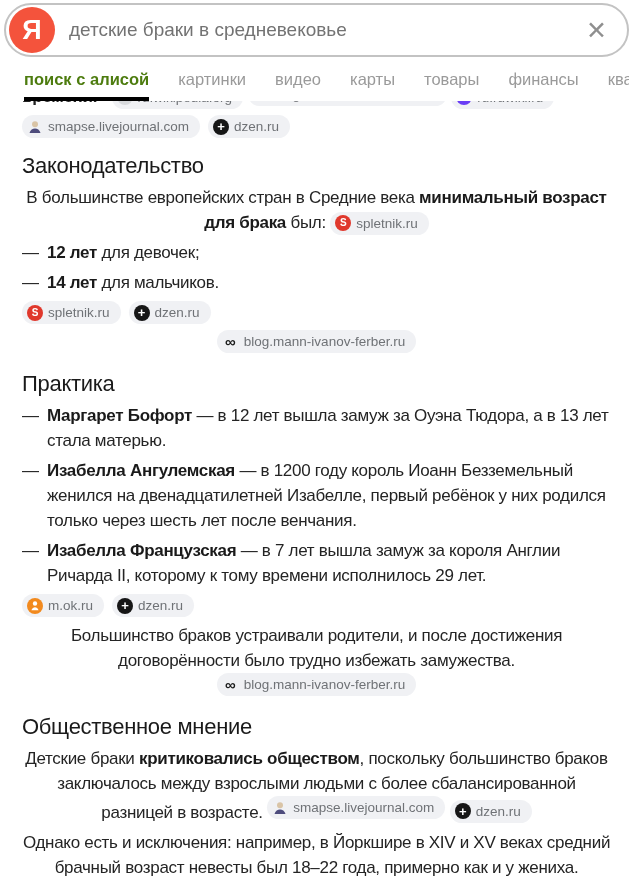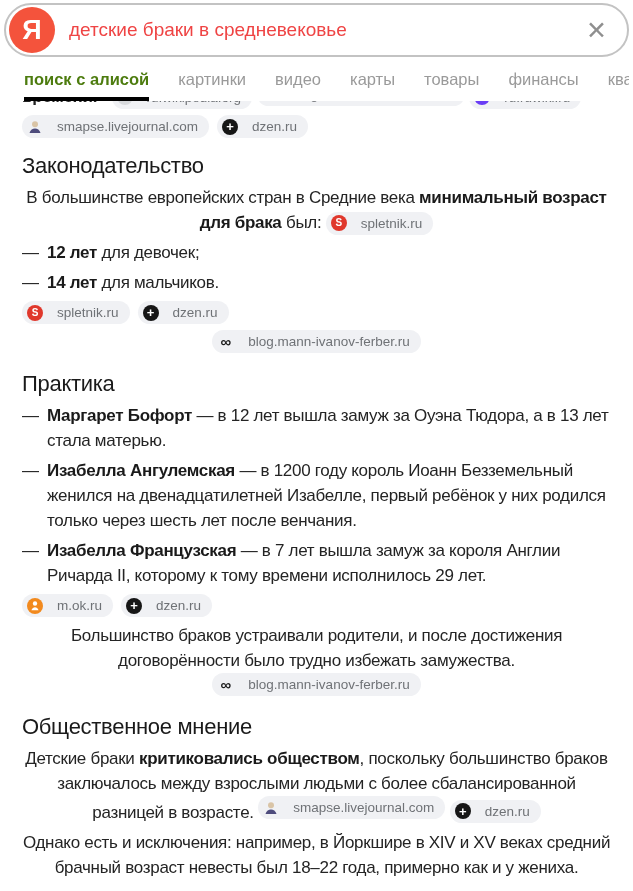--- a/index.html
+++ b/index.html
@@ -12,21 +12,21 @@
   .header { position:relative; z-index:5; background:#fff; padding:3px 4px 0 4px; }
   .searchbar {
     height:54px; border:2px solid #c3c3c3; border-radius:30px;
     display:flex; align-items:center; gap:14px; padding:0 16px 0 3px; background:#fff;
   }
   .logo {
     width:46px; height:46px; border-radius:50%; background:#f4533c; color:#fff;
     display:flex; align-items:center; justify-content:center;
     font-size:27px; font-weight:bold; flex:0 0 46px; cursor:pointer;
   }
-  .query { flex:1; font-size:19px; color:#ef4444; white-space:nowrap; overflow:hidden; }
+  .query { flex:1; font-size:19px; color:#737373; white-space:nowrap; overflow:hidden; }
   .clear { color:#8f8f8f; font-size:25px; line-height:1; padding:0 4px; cursor:pointer; font-weight:300; }
   .tabs {
     display:flex; gap:29px; padding:13px 0 0 20px; font-size:16.5px; color:#9a9a9a;
     white-space:nowrap; overflow:hidden;
   }
   .tab { padding-bottom:8px; cursor:pointer; border-bottom:4px solid transparent; }
   .tab.active { color:#4d7c0f; font-weight:bold; border-bottom-color:#000; }
   
   .content {
     position:relative; z-index:1; margin-top:-18px; padding:0 22px;
@@ -35,21 +35,21 @@
   .content b { color:#1a1a1a; }
   h2 { font-size:22px; line-height:28px; margin:14px 0 5px; color:#1a1a1a; font-weight:normal; letter-spacing:-0.3px; }
   p { margin:5px 0;text-align:center; }
   .li { display:flex; margin:5px 0; }
   .li .dash { flex:0 0 25px; }
   .chiprow { margin:6px 0; display:flex; gap:8px; flex-wrap:wrap; }
   .cliprow { margin:0 0 2px; }
   .cliprow .lead { font-weight:bold; margin-right:10px; }
   
   .chip {
-    display:inline-flex; align-items:center; gap:14px; background:#f0f1f4;
+    display:inline-flex; align-items:center; gap:5px; background:#f0f1f4;
     border-radius:13px; padding:3px 11px 3px 5px; font-size:13.5px; letter-spacing:0;
     color:#6f7276; line-height:17px; vertical-align:2px; white-space:nowrap; cursor:pointer;
   }
   .ci {
     width:16px; height:16px; border-radius:50%; display:inline-flex;
     align-items:center; justify-content:center; color:#fff;
     font-size:10px; font-weight:bold; flex:0 0 16px; line-height:1;
   }
   .ci svg { display:block; }
   .ci-spletnik { background:#e0382c; }

